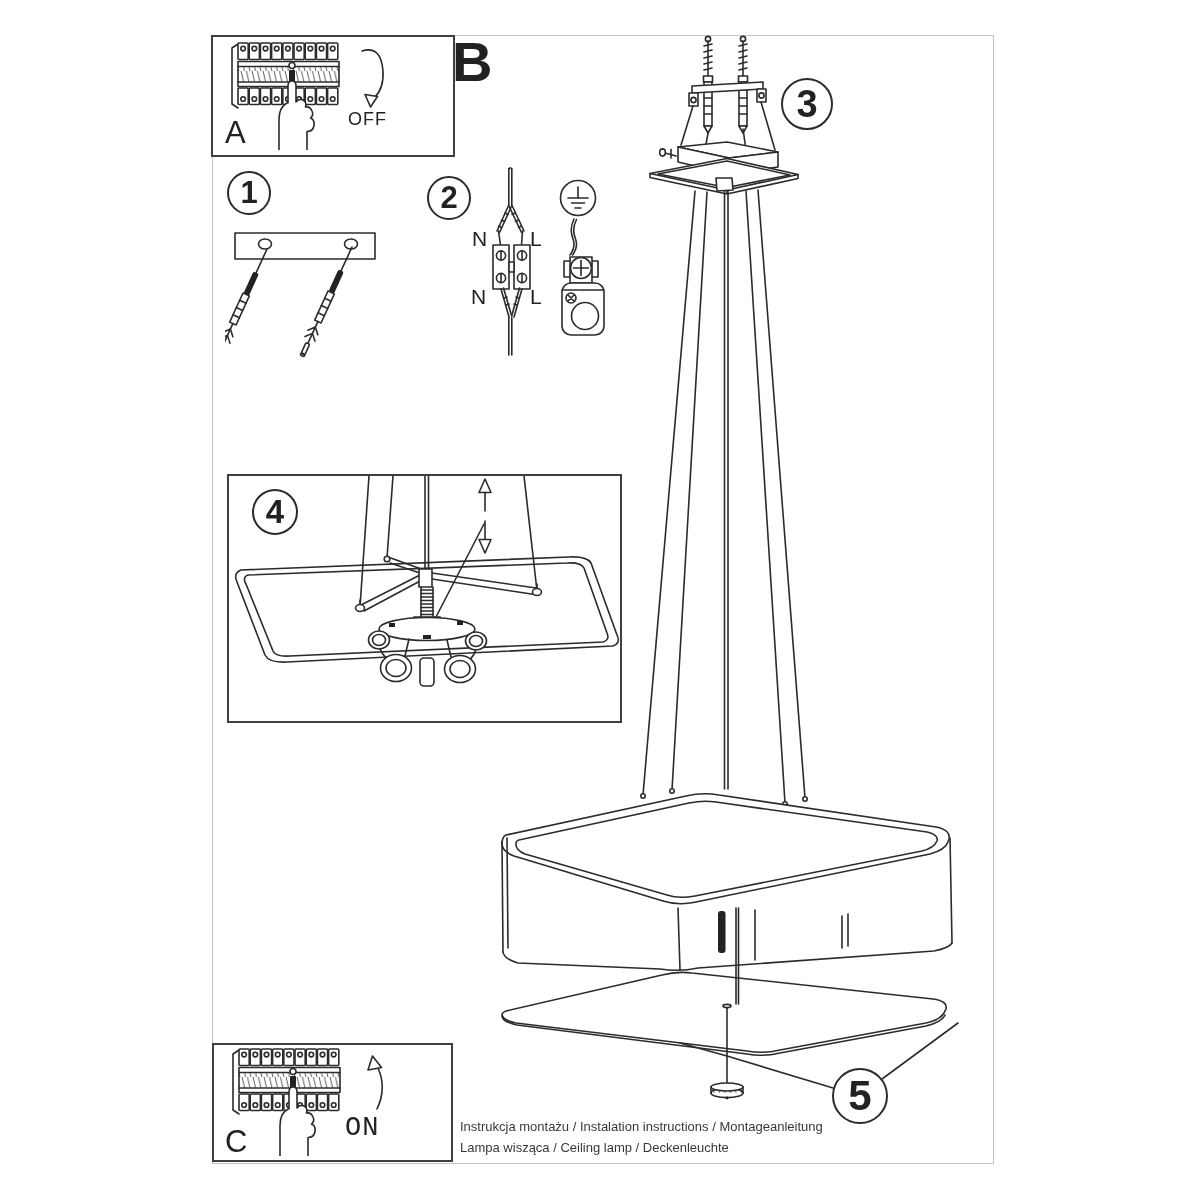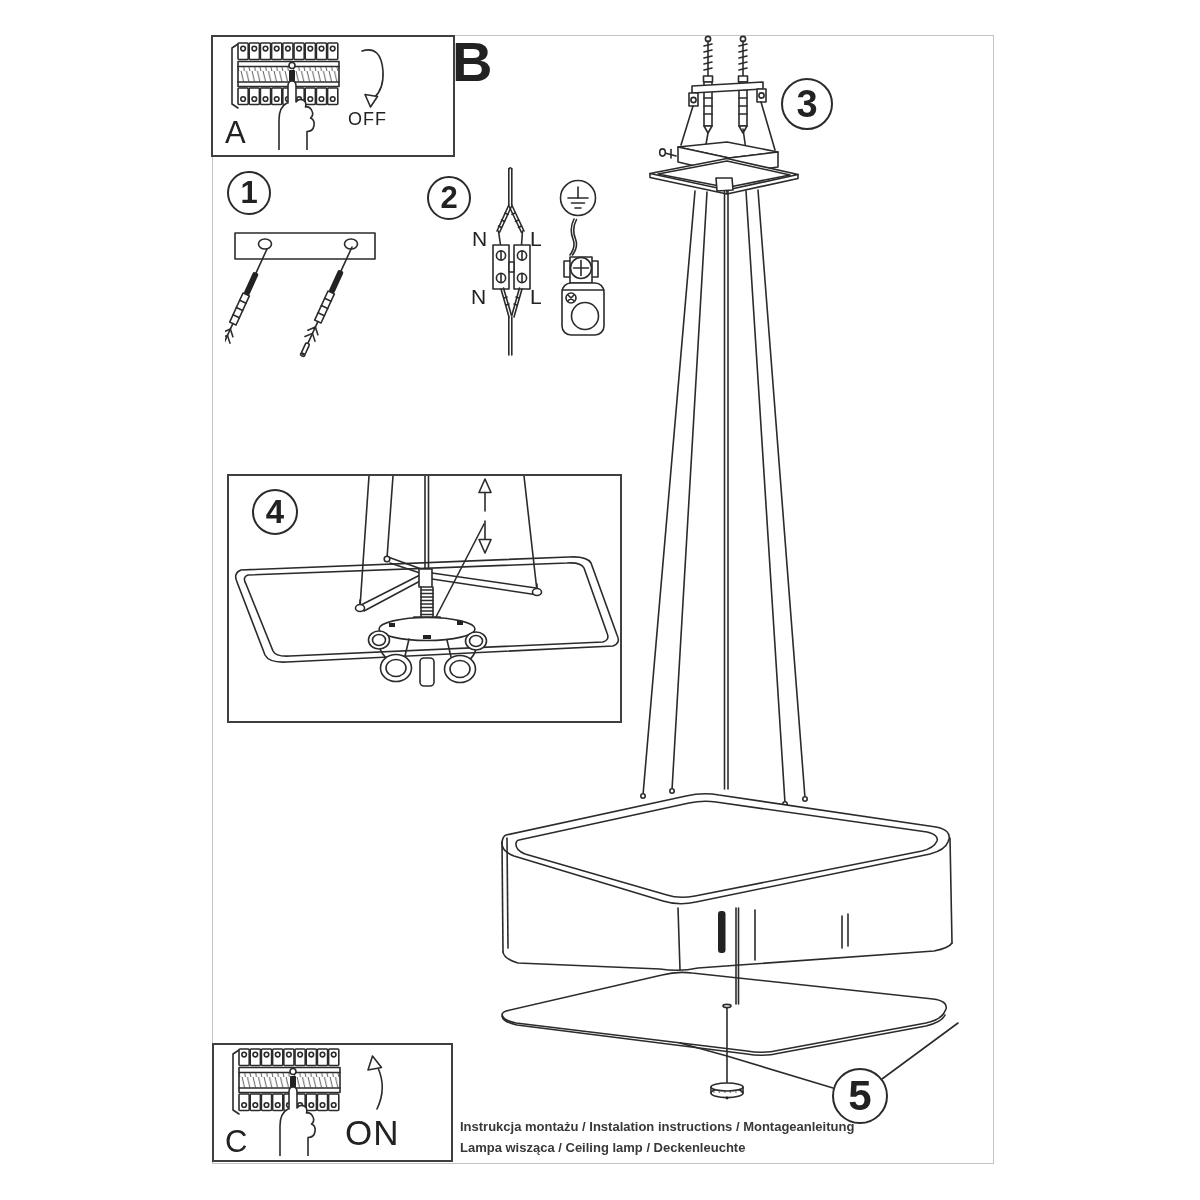--- a/index.html
+++ b/index.html
@@ -9,21 +9,21 @@
   .frame{border:1px solid #c4c4c4;}
   .panel{background:#fff;border:2px solid #3f3f3f;box-sizing:border-box;}
   .badge{background:#fff;border:2.4px solid #2b2b2b;border-radius:50%;
          display:flex;align-items:center;justify-content:center;
          font-weight:bold;color:#222;box-sizing:border-box;}
   .lbl{position:absolute;color:#222;line-height:1;}
   svg{display:block;}
   svg .ln{stroke:#2b2b2b;fill:none;stroke-width:1.6;stroke-linecap:round;stroke-linejoin:round;}
   svg .fw{stroke:#2b2b2b;fill:#fff;stroke-width:1.6;stroke-linejoin:round;}
   svg .fk{fill:#222;stroke:none;}
-  .footer-line{white-space:nowrap;color:#383838;font-weight:bold;}
+  .footer-line{white-space:nowrap;color:#383838;}
 </style>
 </head>
 <body>
 
 <svg width="0" height="0" style="position:absolute" aria-hidden="true">
   <defs>
     <pattern id="hatch" width="5.5" height="15" patternUnits="userSpaceOnUse">
       <line x1="1" y1="0" x2="4.5" y2="15" stroke="#2b2b2b" stroke-width="0.8"></line>
     </pattern>
     <g id="brkmod">
@@ -368,21 +368,21 @@
 
   <div class="abs panel" style="left:212px;top:1043px;width:241px;height:119px;">
     <svg width="237" height="115" viewBox="0 0 237 115">
       <use href="#breaker-hand" x="16" y="2" width="124" height="118"></use>
       <g>
         <path d="M163 64 Q173 43 164 23" class="ln" stroke-width="2"></path>
         <path d="M158.5 11 L154 25 L167.5 22.5 Z" class="fw" stroke-width="1.6"></path>
       </g>
     </svg>
     <span class="lbl" style="left:11px;top:81px;font-size:31px;">C</span>
-    <span class="lbl" style="left:131px;top:70px;font-size:35px;letter-spacing:1px;">ON</span>
+    <span class="lbl" style="left:131px;top:70px;font-size:27px;letter-spacing:1px;font-family:Liberation Mono, monospace;">ON</span>
   </div>
 
   <div class="abs" style="left:460px;top:1116px;font-size:13px;line-height:21px;">
     <div class="footer-line">Instrukcja montażu / Instalation instructions / Montageanleitung</div>
     <div class="footer-line">Lampa wisząca / Ceiling lamp / Deckenleuchte</div>
   </div>
 
 </div>
 
 </body></html>

